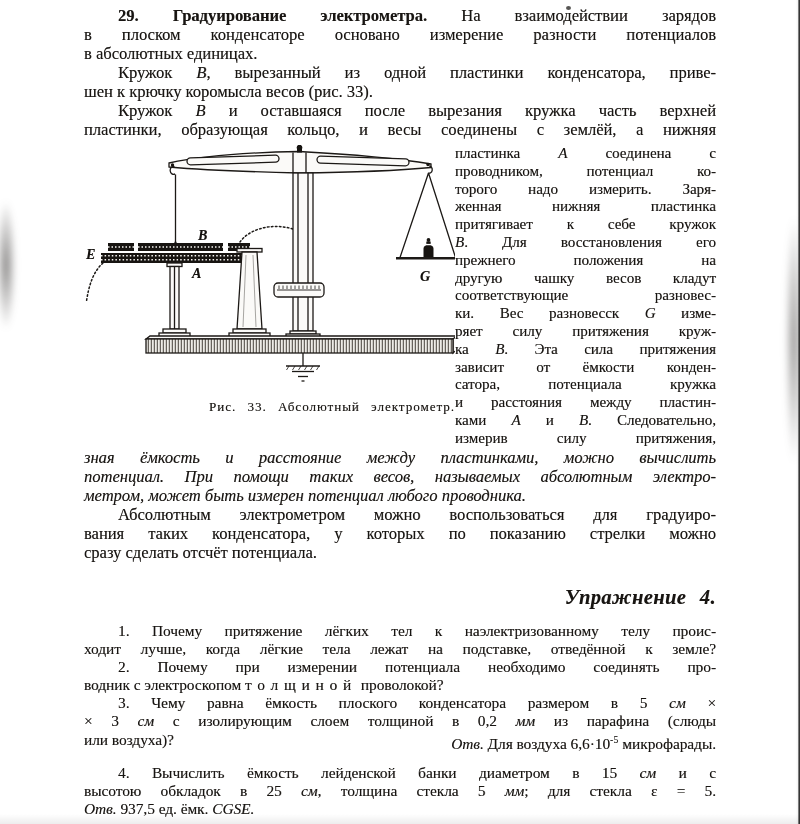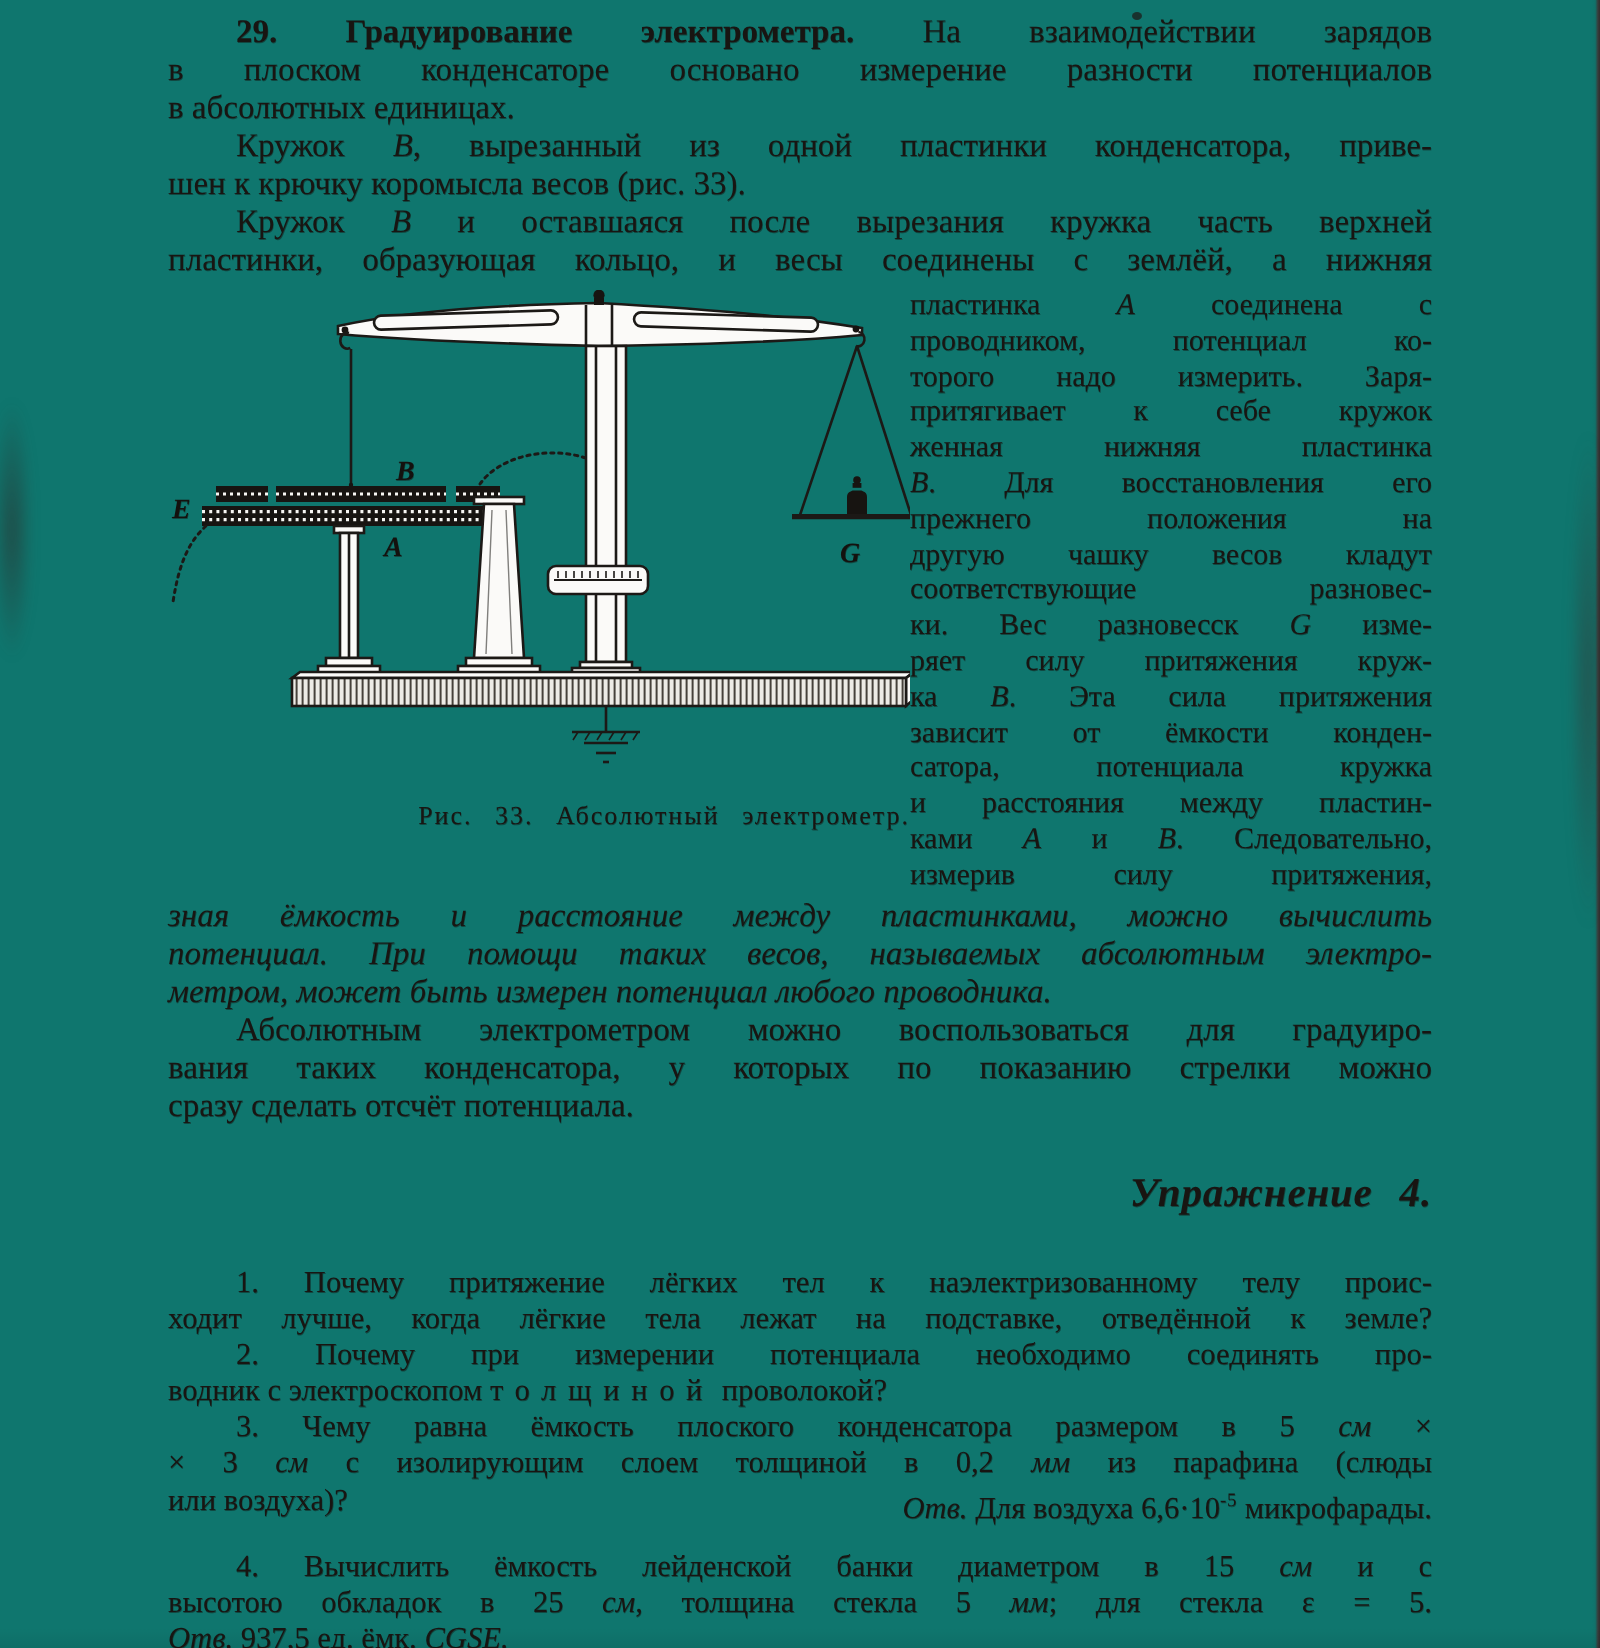--- a/index.html
+++ b/index.html
@@ -1,20 +1,20 @@
 <!DOCTYPE html>
 <html><head>
 <meta charset="utf-8">
 <style>
   html,body{margin:0;padding:0;background:#e9e8e6;}
   #page{
     position:relative;
     width:800px;height:824px;
     margin:0 auto;
-    background:#0f766e;
+    background:#ffffff;
     overflow:hidden;
     font-family:"Liberation Serif","DejaVu Serif",serif;
     color:#181512;
     text-shadow:0.3px 0.3px 0 rgba(20,16,12,0.45);
   }
   #content{position:relative;padding:6px 84px 0 84px;z-index:2;}
 
   
   .tl{white-space:nowrap;}
   .blk .tl{font-size:16.5px;line-height:19px;height:19px;}
@@ -37,21 +37,21 @@
     word-spacing:7px;letter-spacing:1px;
   }
 
   #p3b{margin-top:0;font-style:italic;}
 
   
   #ex-head{
     font-style:italic;font-weight:bold;font-size:20.5px;
     margin:24px 0 0 0;word-spacing:8px;letter-spacing:0.4px;text-align:right;
   }
-  .ex{margin-top:24px;}
+  .ex{margin-top:13px;}
   .ex .tl{font-size:15.3px;line-height:18.2px;height:18.2px;}
 
   
   .artifact{position:absolute;pointer-events:none;z-index:3;}
   #edge-line-right{right:0;top:0;width:4px;height:100%;
     background:linear-gradient(to right,rgba(0,0,0,0) 0%,rgba(40,40,40,0.05) 40%,#3a3a3a 75%,#2e2e2e 100%);}
   #blob-left{left:-4px;top:200px;width:20px;height:130px;border-radius:50%;
     background:radial-gradient(closest-side,rgba(45,42,40,0.55),rgba(45,42,40,0) 100%);
     filter:blur(3px);}
   #blob-right{right:-3px;top:215px;width:18px;height:250px;border-radius:50%;
@@ -189,22 +189,22 @@
             <path class="ln" d="M208,231.5 H218"></path>
             <path class="ln" d="M211.5,236 H214.5"></path>
           </g>
         </svg>
         <div id="fig-caption">Рис. 33. Абсолютный электрометр.</div>
       </div>
       <div id="rc">
           <div class="tl jl"><span>пластинка </span><span class="sg-i">А</span><span> соединена с</span></div>
           <div class="tl jl"><span>проводником, потенциал ко-</span></div>
           <div class="tl jl"><span>торого надо измерить. Заря-</span></div>
+          <div class="tl jl"><span>женная нижняя пластинка</span></div>
           <div class="tl jl"><span>притягивает к себе кружок</span></div>
-          <div class="tl jl"><span>женная нижняя пластинка</span></div>
           <div class="tl jl"><span class="sg-i">В</span><span>. Для восстановления его</span></div>
           <div class="tl jl"><span>прежнего положения на</span></div>
           <div class="tl jl"><span>другую чашку весов кладут</span></div>
           <div class="tl jl"><span>соответствующие разновес-</span></div>
           <div class="tl jl"><span>ки. Вес разновесск </span><span class="sg-i">G</span><span> изме-</span></div>
           <div class="tl jl"><span>ряет силу притяжения круж-</span></div>
           <div class="tl jl"><span>ка </span><span class="sg-i">В</span><span>. Эта сила притяжения</span></div>
           <div class="tl jl"><span>зависит от ёмкости конден-</span></div>
           <div class="tl jl"><span>сатора, потенциала кружка</span></div>
           <div class="tl jl"><span>и расстояния между пластин-</span></div>

